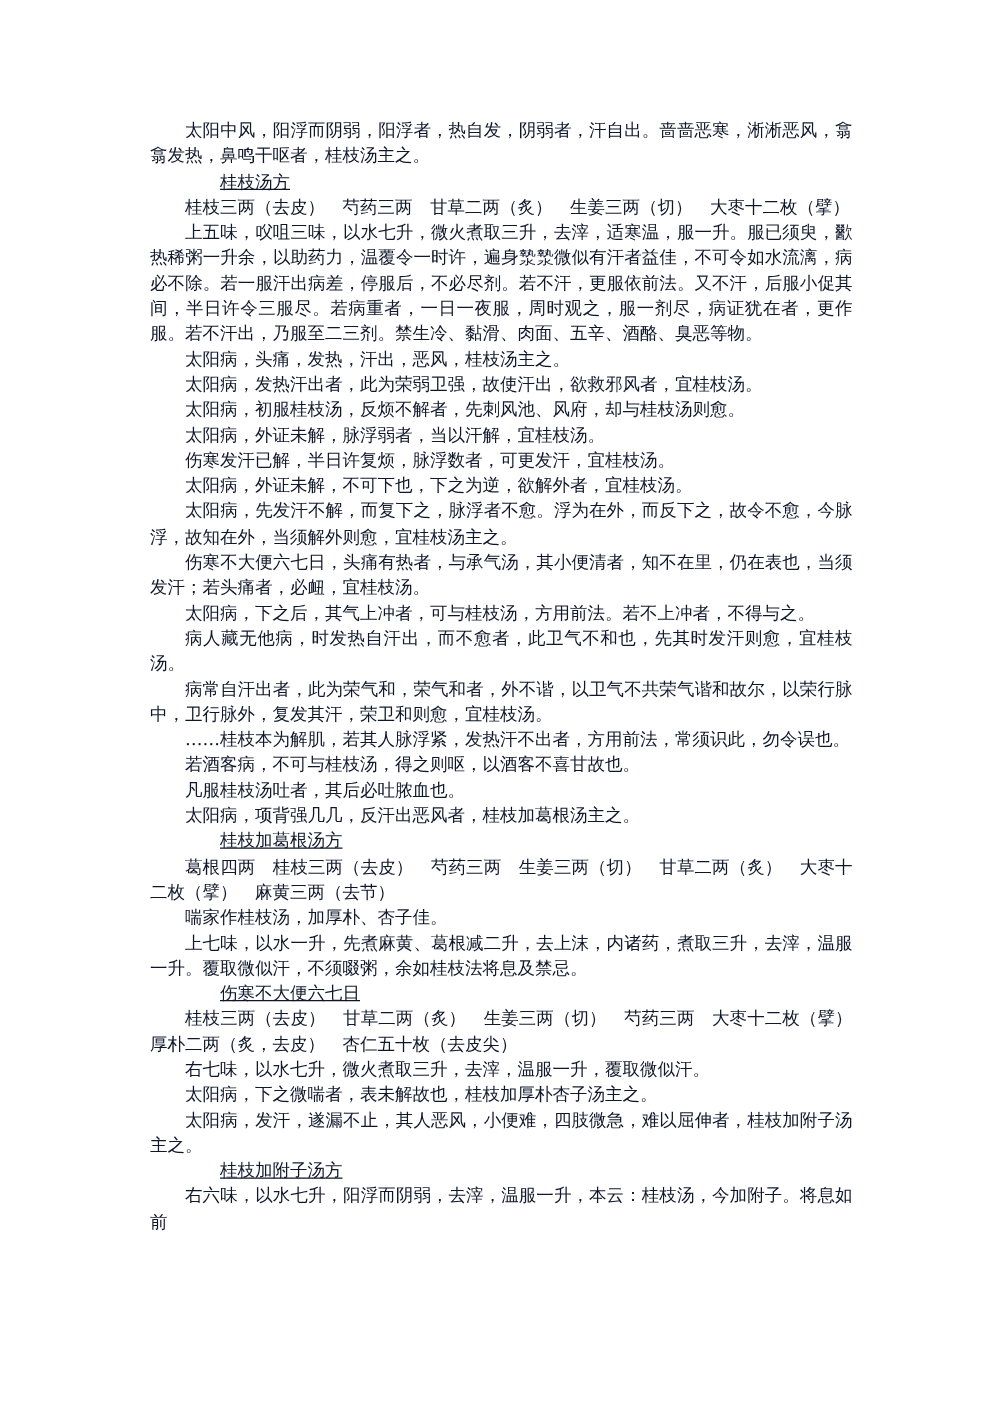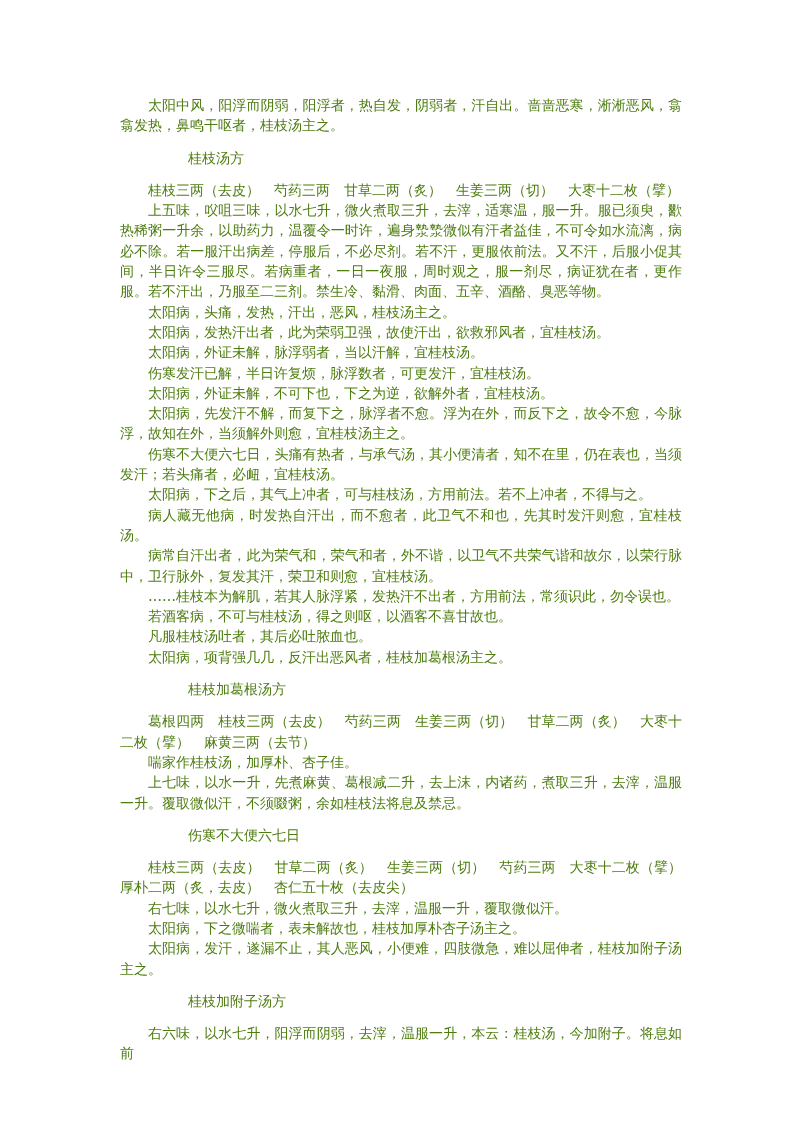--- a/index.html
+++ b/index.html
@@ -5,36 +5,37 @@
   html, body { margin: 0; padding: 0; background: #ffffff; }
   body { width: 793px; height: 1122px; position: relative; overflow: hidden; }
   .page {
     position: absolute;
     left: 120px;
     top: 95px;
     width: 562px;
     font-family: "DejaVu Serif", "Liberation Serif", serif;
     font-size: 14px;
     line-height: 20.3px;
-    color: #4d7c0f;
+    color: #0f172a;
     text-align: justify;
   }
   .p { margin: 0; text-indent: 28px; }
-  .title { margin: 12px; text-indent: 56px; }
+  .title { margin: 0; text-indent: 56px; text-decoration: underline; }
 </style>
 </head>
 <body>
 
 <div class="page">
   <p class="p">太阳中风，阳浮而阴弱，阳浮者，热自发，阴弱者，汗自出。啬啬恶寒，淅淅恶风，翕翕发热，鼻鸣干呕者，桂枝汤主之。</p>
   <p class="title">桂枝汤方</p>
   <p class="p">桂枝三两（去皮）　芍药三两　甘草二两（炙）　生姜三两（切）　大枣十二枚（擘）</p>
   <p class="p">上五味，㕮咀三味，以水七升，微火煮取三升，去滓，适寒温，服一升。服已须臾，歠热稀粥一升余，以助药力，温覆令一时许，遍身漐漐微似有汗者益佳，不可令如水流漓，病必不除。若一服汗出病差，停服后，不必尽剂。若不汗，更服依前法。又不汗，后服小促其间，半日许令三服尽。若病重者，一日一夜服，周时观之，服一剂尽，病证犹在者，更作服。若不汗出，乃服至二三剂。禁生冷、黏滑、肉面、五辛、酒酪、臭恶等物。</p>
   <p class="p">太阳病，头痛，发热，汗出，恶风，桂枝汤主之。</p>
   <p class="p">太阳病，发热汗出者，此为荣弱卫强，故使汗出，欲救邪风者，宜桂枝汤。</p>
+  <p class="p">太阳病，初服桂枝汤，反烦不解者，先刺风池、风府，却与桂枝汤则愈。</p>
   <p class="p">太阳病，外证未解，脉浮弱者，当以汗解，宜桂枝汤。</p>
   <p class="p">伤寒发汗已解，半日许复烦，脉浮数者，可更发汗，宜桂枝汤。</p>
   <p class="p">太阳病，外证未解，不可下也，下之为逆，欲解外者，宜桂枝汤。</p>
   <p class="p">太阳病，先发汗不解，而复下之，脉浮者不愈。浮为在外，而反下之，故令不愈，今脉浮，故知在外，当须解外则愈，宜桂枝汤主之。</p>
   <p class="p">伤寒不大便六七日，头痛有热者，与承气汤，其小便清者，知不在里，仍在表也，当须发汗；若头痛者，必衄，宜桂枝汤。</p>
   <p class="p">太阳病，下之后，其气上冲者，可与桂枝汤，方用前法。若不上冲者，不得与之。</p>
   <p class="p">病人藏无他病，时发热自汗出，而不愈者，此卫气不和也，先其时发汗则愈，宜桂枝汤。</p>
   <p class="p">病常自汗出者，此为荣气和，荣气和者，外不谐，以卫气不共荣气谐和故尔，以荣行脉中，卫行脉外，复发其汗，荣卫和则愈，宜桂枝汤。</p>
   <p class="p">……桂枝本为解肌，若其人脉浮紧，发热汗不出者，方用前法，常须识此，勿令误也。</p>
   <p class="p">若酒客病，不可与桂枝汤，得之则呕，以酒客不喜甘故也。</p>

